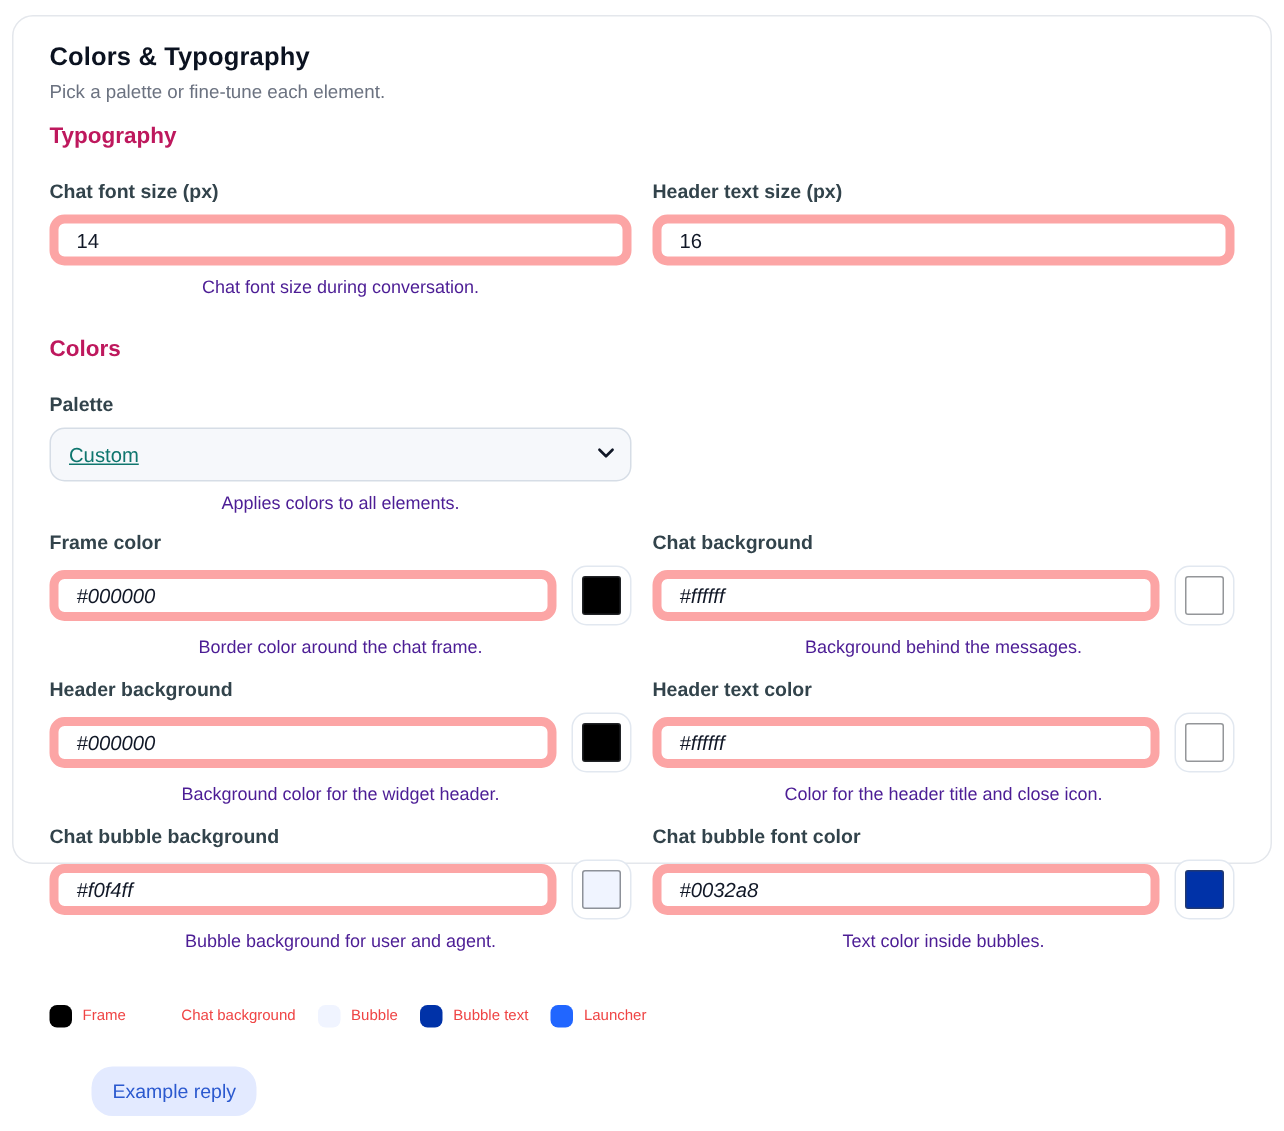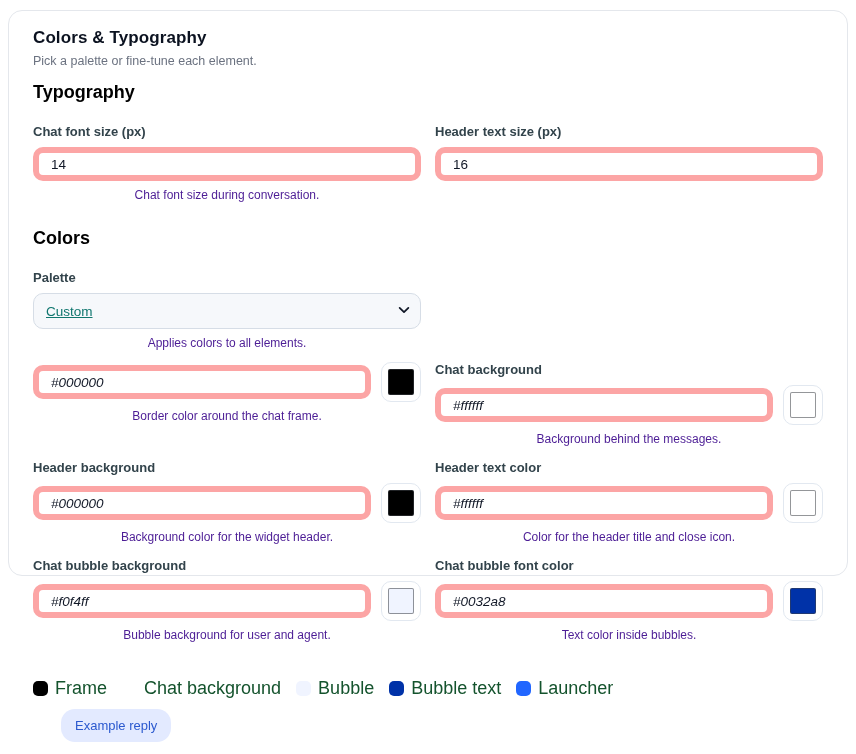--- a/index.html
+++ b/index.html
@@ -11,21 +11,21 @@
   }
   .card {
     position:absolute; left:8px; top:10px; width:840px; height:566px;
     background:#ffffff;
     border:1px solid #e4e7ec;
     border-radius:14px;
     padding:17px 24px 0 24px;
   }
   .card-title { font-size:17px; font-weight:700; color:#0b1220; margin:0 0 6px 0; letter-spacing:.1px; }
   .card-subtitle { font-size:12.5px; color:#6b7280; margin:0 0 14px 0; }
-  .section-heading { font-size:18px; font-weight:700; color:#000000; margin:14px 0 21px 0; }
+  .section-heading { font-size:15px; font-weight:700; color:#be185d; margin:14px 0 21px 0; }
   .grid2 { display:grid; grid-template-columns:1fr 1fr; column-gap:14px; }
   .field { margin-bottom:4px; }
   .field-label { display:block; font-size:13px; font-weight:700; color:#32434b; margin:0 0 8px 0; }
   .text-input {
     width:100%; height:34px;
     border:6px solid #fca5a5; border-radius:10px;
     padding:0 12px; background:#ffffff;
     font-family:"Liberation Sans", sans-serif; font-size:13.5px; color:#111827;
     outline:none;
   }
@@ -45,23 +45,23 @@
   .palette-select {
     width:100%; height:36px; appearance:none; -webkit-appearance:none;
     background:#f6f8fb; border:1px solid #d6dde6; border-radius:10px;
     padding:0 30px 0 12px;
     font-family:"Liberation Sans", sans-serif; font-size:13.5px; color:#0f766e;text-decoration:underline;
   }
   .chevron { position:absolute; right:10px; top:10px; pointer-events:none; width:14px; height:14px; }
   .legend { display:flex; align-items:center; gap:15px; margin-top:22px; }
   .legend-item { display:flex; align-items:center; gap:7px; }
   .legend-swatch { width:15px; height:15px; border-radius:5px; }
-  .legend-label { font-size:18px; color:#14532d; }
+  .legend-label { font-size:10px; color:#ef4444; }
   .preview-bubble {
-    display:inline-block; margin:10px 0 0 28px;
+    display:inline-block; margin:26px 0 0 28px;
     padding:9px 14px; border-radius:14px;
     font-size:13px;
     text-align:center;
   }
 </style>
 </head>
 <body>
 
 <div class="card">
 
@@ -97,20 +97,21 @@
             </svg>
         </span>
       </div>
       <p class="helper">Applies colors to all elements.</p>
     </div>
   </div>
 
   <div class="grid2">
 
     <div class="field cfield">
+      <label class="field-label">Frame color</label>
       <div class="color-row">
         <input class="text-input" type="text" value="#000000" style="">
         <span class="swatch-box">
             <span class="swatch-inner" style="background-color: rgb(0, 0, 0);"></span>
           </span>
       </div>
       <p class="helper">Border color around the chat frame.</p>
     </div>
 
     <div class="field cfield">

